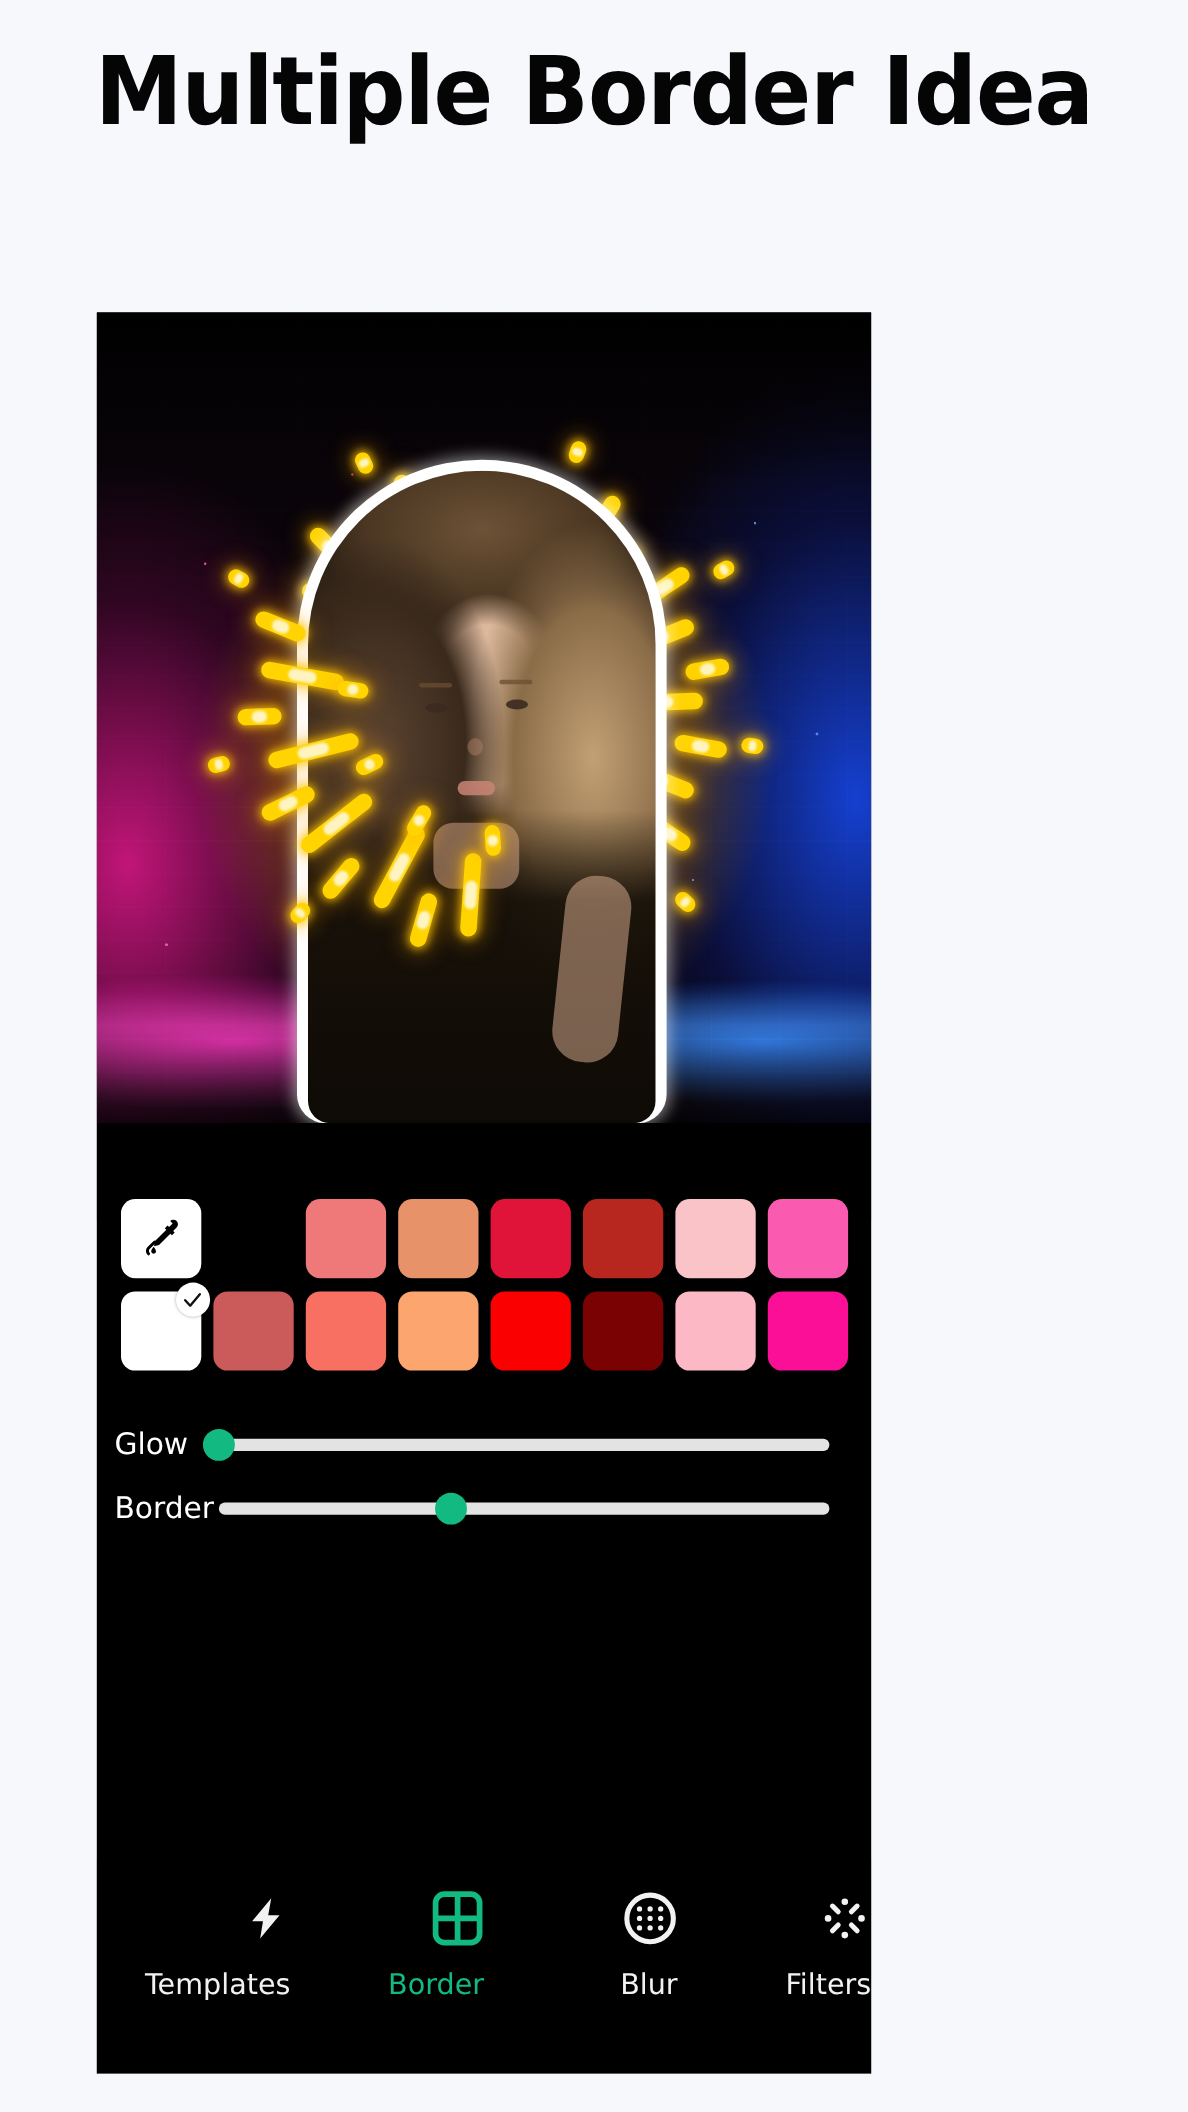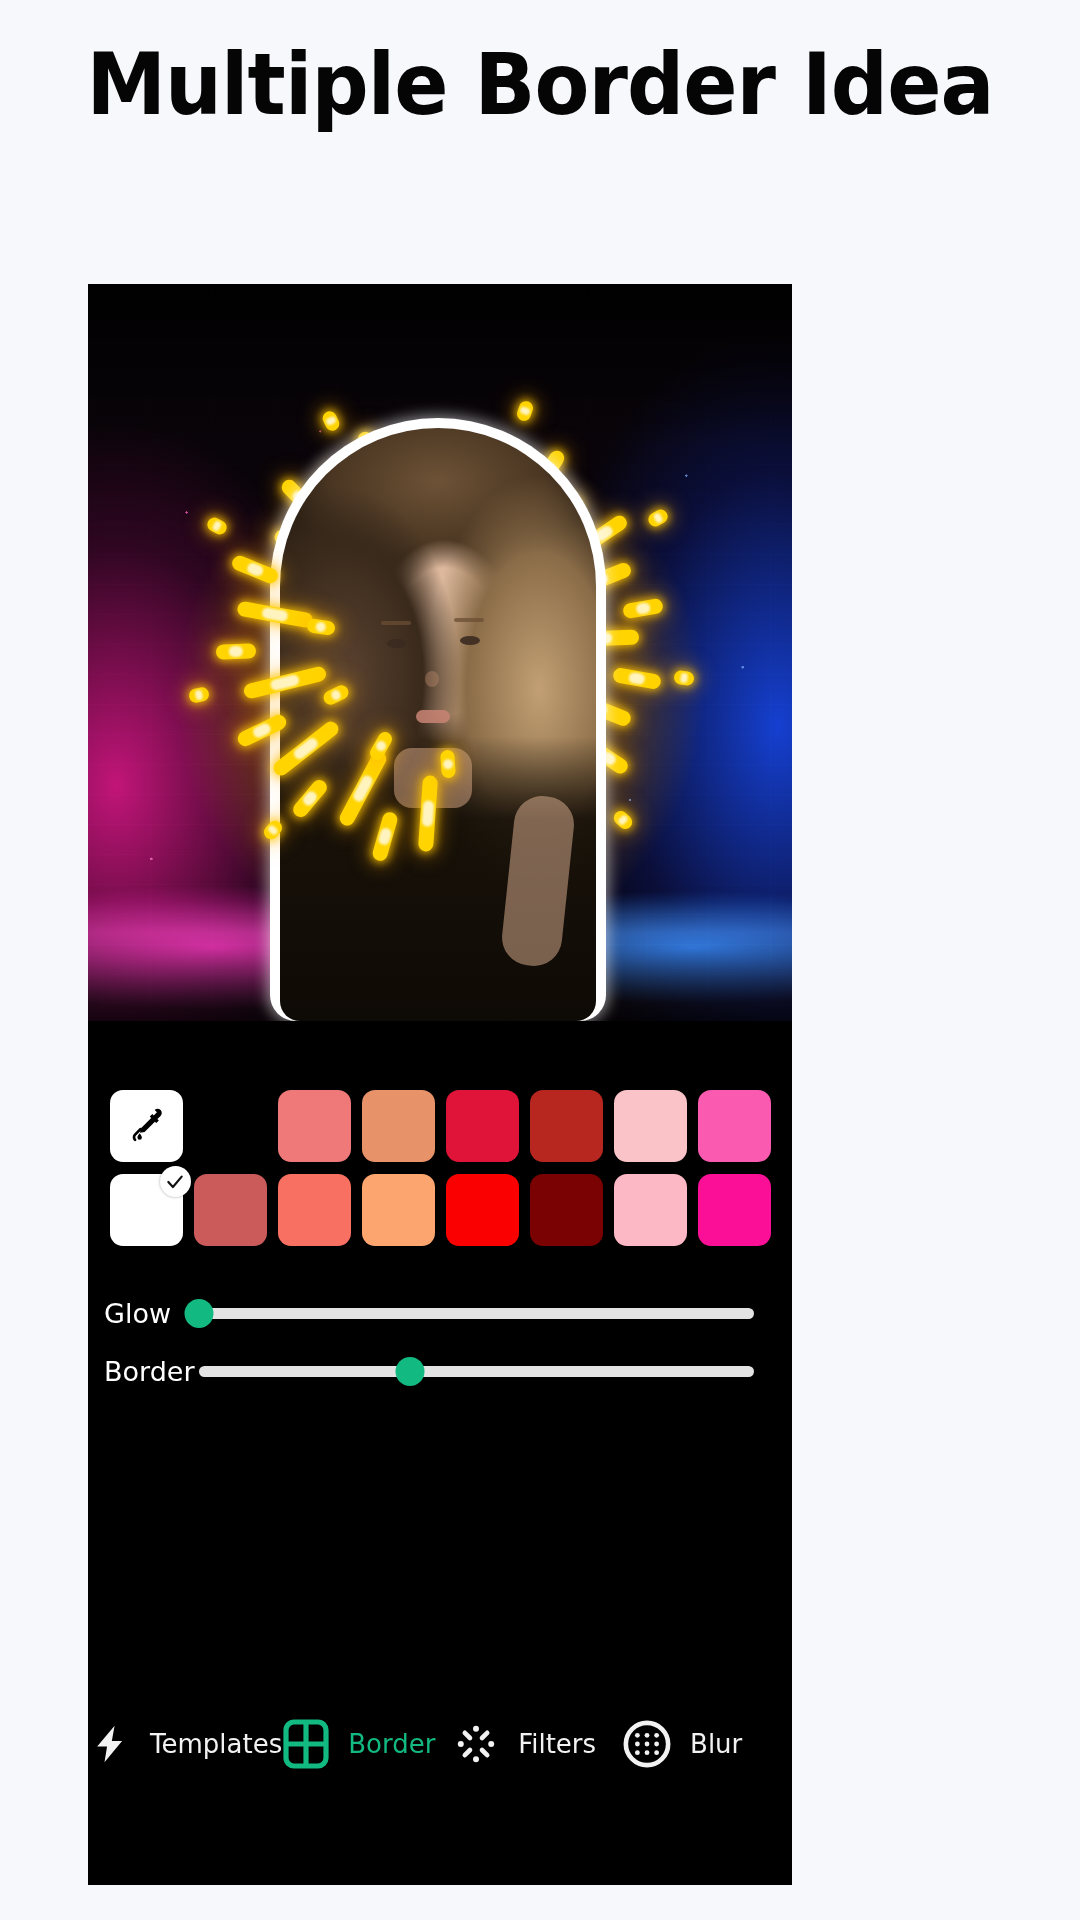--- a/index.html
+++ b/index.html
@@ -200,22 +200,22 @@
   .toolbar {
     position:absolute; left:0; bottom:0;
     width:704px; height:195px;
     background:#000;
     display:flex;
     align-items:flex-start;
     padding-top:26px;
   }
   .tool {
     flex:1;
-    display:flex; flex-direction:row;
-    align-items:center; gap:18px;
+    display:flex; flex-direction:column;
+    align-items:flex-end; gap:18px;
   }
   .tool-icon { height:56px; display:flex; align-items:center; justify-content:center; }
   .tool-label {
     font-size:26px;
     font-family:"DejaVu Sans", sans-serif;
     color:#f2f2f2;
   }
   .tool.active .tool-label { color:#12b981; }
 </style>
 </head>
@@ -400,47 +400,47 @@
           <svg width="48" height="52" viewBox="0 0 24 26">
             <rect x="2" y="2" width="20" height="22" rx="4" fill="none" stroke="#12b981" stroke-width="2.6"></rect>
             <line x1="12" y1="3" x2="12" y2="23" stroke="#12b981" stroke-width="2.6"></line>
             <line x1="3" y1="13" x2="21" y2="13" stroke="#12b981" stroke-width="2.6"></line>
           </svg>
         </div>
         <div class="tool-label">Border</div>
       </div>
       <div class="tool">
         <div class="tool-icon">
-          <svg width="48" height="48" viewBox="0 0 24 24" stroke="#f2f2f2" stroke-width="2.3" stroke-linecap="round">
-            <circle cx="12" cy="4.4" r="1.5" fill="#f2f2f2" stroke="none"></circle>
-            <circle cx="12" cy="19.6" r="1.5" fill="#f2f2f2" stroke="none"></circle>
-            <circle cx="4.4" cy="12" r="1.5" fill="#f2f2f2" stroke="none"></circle>
-            <circle cx="19.6" cy="12" r="1.5" fill="#f2f2f2" stroke="none"></circle>
-            <line x1="6.4" y1="6.4" x2="9" y2="9"></line>
-            <line x1="17.6" y1="6.4" x2="15" y2="9"></line>
-            <line x1="6.4" y1="17.6" x2="9" y2="15"></line>
-            <line x1="17.6" y1="17.6" x2="15" y2="15"></line>
-          </svg>
-        </div>
-        <div class="tool-label">Filters</div>
-      </div>
-      <div class="tool">
-        <div class="tool-icon">
           <svg width="50" height="50" viewBox="0 0 26 26">
             <circle cx="13" cy="13" r="11" fill="none" stroke="#f2f2f2" stroke-width="2.4"></circle>
             <g fill="#f2f2f2">
               <circle cx="8" cy="8.5" r="1.25"></circle>
               <circle cx="13" cy="8.5" r="1.25"></circle>
               <circle cx="18" cy="8.5" r="1.25"></circle>
               <circle cx="8" cy="13" r="1.25"></circle>
               <circle cx="13" cy="13" r="1.25"></circle>
               <circle cx="18" cy="13" r="1.25"></circle>
               <circle cx="8" cy="17.5" r="1.25"></circle>
               <circle cx="13" cy="17.5" r="1.25"></circle>
               <circle cx="18" cy="17.5" r="1.25"></circle>
             </g>
           </svg>
         </div>
         <div class="tool-label">Blur</div>
       </div>
+      <div class="tool">
+        <div class="tool-icon">
+          <svg width="48" height="48" viewBox="0 0 24 24" stroke="#f2f2f2" stroke-width="2.3" stroke-linecap="round">
+            <circle cx="12" cy="4.4" r="1.5" fill="#f2f2f2" stroke="none"></circle>
+            <circle cx="12" cy="19.6" r="1.5" fill="#f2f2f2" stroke="none"></circle>
+            <circle cx="4.4" cy="12" r="1.5" fill="#f2f2f2" stroke="none"></circle>
+            <circle cx="19.6" cy="12" r="1.5" fill="#f2f2f2" stroke="none"></circle>
+            <line x1="6.4" y1="6.4" x2="9" y2="9"></line>
+            <line x1="17.6" y1="6.4" x2="15" y2="9"></line>
+            <line x1="6.4" y1="17.6" x2="9" y2="15"></line>
+            <line x1="17.6" y1="17.6" x2="15" y2="15"></line>
+          </svg>
+        </div>
+        <div class="tool-label">Filters</div>
+      </div>
     </div>
 
 </div>
 
 </body></html>

